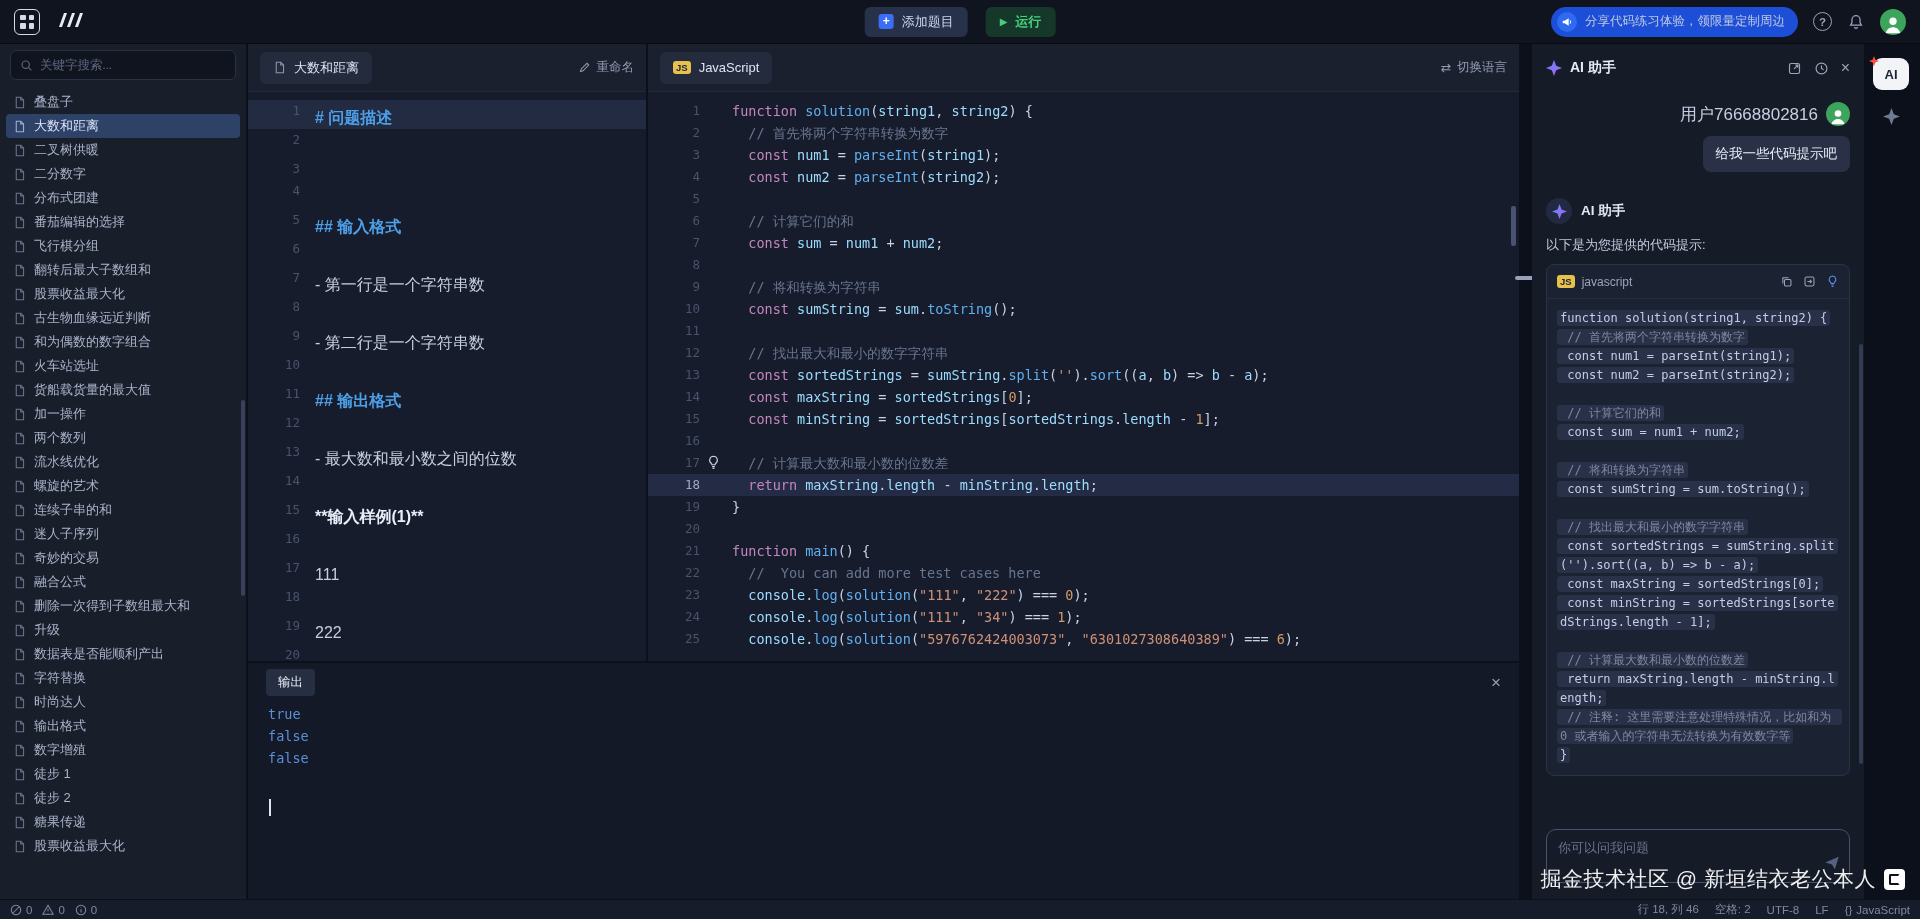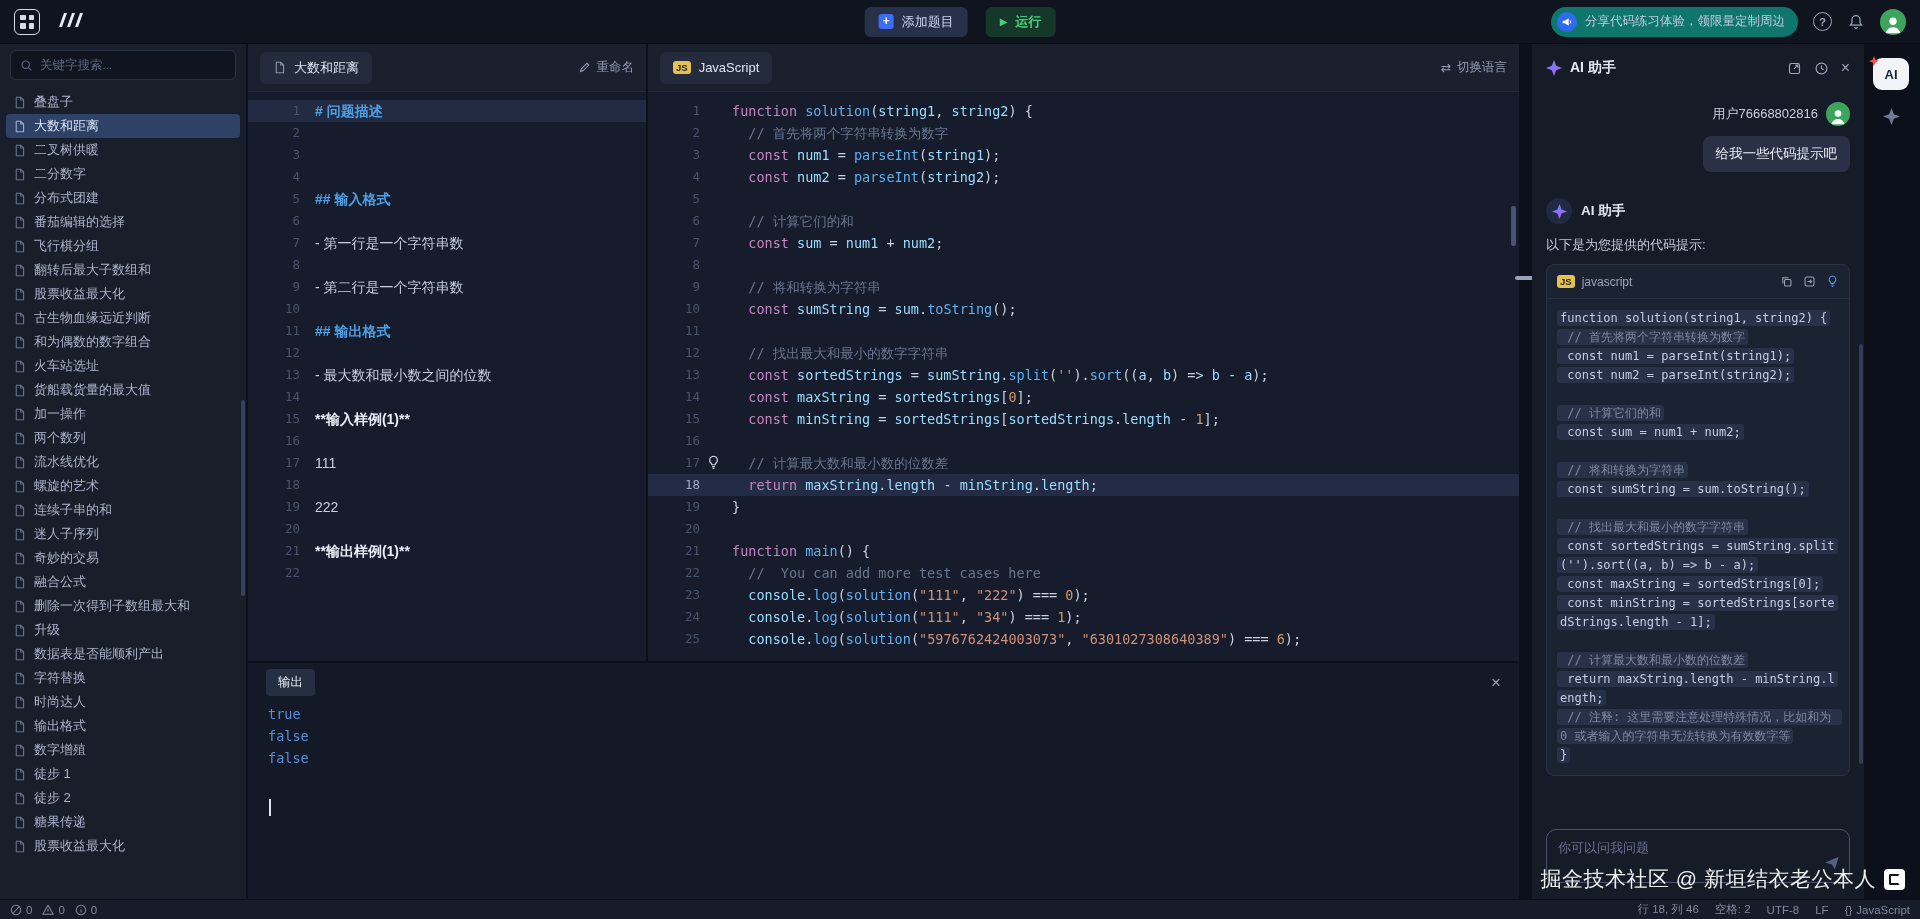--- a/index.html
+++ b/index.html
@@ -11,21 +11,21 @@
 .tb-left{display:flex;align-items:center;gap:16px}
 .grid-btn{width:26px;height:26px;border-radius:6px;border:1.6px solid #d5dbe8;display:grid;grid-template-columns:1fr 1fr;gap:3px;padding:5px;background:transparent;cursor:pointer}
 .grid-btn i{background:#d5dbe8;border-radius:1px}
 .tb-center{position:absolute;left:50%;transform:translateX(-50%);display:flex;gap:18px;align-items:center;height:44px}
 .btn{display:flex;align-items:center;gap:8px;height:30px;padding:0 14px;border:none;border-radius:6px;font-size:13px;cursor:pointer;font-family:inherit}
 .btn-add{background:#273149;color:#ccd6ec}
 .add-ic{width:15px;height:15px;border-radius:3px;background:#3b6ef5;color:#fff;font-size:12px;line-height:14px;text-align:center;display:inline-block;font-weight:700}
 .btn-run{background:#15382a;color:#46d07d;font-weight:700}
 .play-ic{font-size:10px}
 .tb-right{display:flex;align-items:center;gap:15px}
-.banner{display:flex;align-items:center;gap:8px;height:30px;padding:0 13px 0 6px;border-radius:15px;background:#0f766e;font-size:12.5px;color:#bfc9e0;cursor:pointer;border:none;font-family:inherit}
+.banner{display:flex;align-items:center;gap:8px;height:30px;padding:0 13px 0 6px;border-radius:15px;background:#1d4ed8;font-size:12.5px;color:#bfc9e0;cursor:pointer;border:none;font-family:inherit}
 .banner-ic{width:20px;height:20px;border-radius:50%;background:#2e6bf0;display:flex;align-items:center;justify-content:center;flex:none}
 .icon-btn{background:none;border:none;color:#9aa4ba;cursor:pointer;display:flex;align-items:center}
 .q-ic{width:19px;height:19px;border:1.6px solid #9aa4ba;border-radius:50%;font-size:11.5px;display:flex;align-items:center;justify-content:center;font-weight:700}
 .avatar{width:26px;height:26px;border-radius:50%;background:#3da45c;overflow:hidden;cursor:pointer;border:none;display:flex;align-items:flex-end;justify-content:center}
 
 .body{flex:1;display:flex;min-height:0}
 .sidebar{flex:none;width:248px;background:#191e2b;border-right:2px solid #0c101a;display:flex;flex-direction:column;position:relative}
 .center{flex:none;width:1271px;display:flex;flex-direction:column;min-height:0}
 .gap{flex:none;width:13px;position:relative;background:#0c101a}
 .handle{position:absolute;top:232px;left:-4px;width:20px;height:4px;border-radius:2px;background:#98a1b8;cursor:col-resize}
@@ -47,21 +47,21 @@
 .work{flex:none;height:617px;display:flex;min-height:0}
 .problem{flex:none;width:400px;background:#161c2b;border-right:2px solid #0c101a;display:flex;flex-direction:column}
 .editor{flex:1;background:#161c2b;display:flex;flex-direction:column;position:relative;min-width:0}
 .phead{flex:none;height:48px;background:#1a202e;border-bottom:1px solid #232a3a;display:flex;align-items:center;justify-content:space-between;padding:0 12px}
 .tab{display:flex;align-items:center;gap:8px;height:32px;padding:0 13px;background:#242b3d;border-radius:6px;font-size:13px;color:#dde4f2;cursor:pointer;border:none;font-family:inherit}
 .ghost{display:flex;align-items:center;gap:6px;background:none;border:none;color:#919bb2;font-size:12.5px;cursor:pointer;font-family:inherit}
 .js-chip{background:#e7c14b;color:#20263a;font-weight:700;font-size:9.5px;padding:2px 3px;border-radius:3px;line-height:1}
 .scroll{flex:1;overflow:hidden;padding-top:8px;position:relative}
 .gut{flex:none;width:52px;text-align:right;color:#49536c;font-size:12.5px;font-family:"DejaVu Sans Mono","Liberation Mono",monospace;line-height:22px}
 .md-row{display:flex;min-height:22px}
-.md-row .md-c{flex:1;padding:0 18px 0 15px;font-size:14px;line-height:22px;color:#c6cfe0}
+.md-row .md-c{flex:1;padding:7px 18px 0 15px;font-size:16px;line-height:22px;color:#c6cfe0}
 .md-row.cur{background:#232b42}
 .md-c.h1,.md-c.h2{color:#4da0e8;font-weight:700}
 .md-c.bold{color:#e9eef8;font-weight:700}
 .code-row{display:flex;min-height:22px;position:relative}
 .code-row.cur{background:#242c45}
 .code-row.cur .gut{color:#9fabc6}
 .code-c{padding-left:32px;font-family:"DejaVu Sans Mono","Liberation Mono",monospace;font-size:13.5px;line-height:22px;white-space:pre;color:#c9d2e4}
 .code-c i,.cb-line i{font-style:normal}
 .tk-kw{color:#c586c0}.tk-str{color:#ce9178}.tk-num{color:#d19a66}.tk-fn{color:#61afef}.tk-id{color:#9cdcfe}.tk-pun{color:#c9d2e4}.tk-com{color:#69758f}
 .bulb{position:absolute;left:58px;top:3px;width:16px;height:16px;cursor:pointer}
@@ -73,21 +73,21 @@
 .out-close{background:none;border:none;color:#97a1b6;font-size:17px;cursor:pointer;line-height:1}
 .out-body{padding:2px 0 0 20px;font-family:"DejaVu Sans Mono","Liberation Mono",monospace;font-size:13.5px}
 .out-line{line-height:22px;color:#5d8fd9}
 .caret{width:2px;height:17px;background:#dfe4ee;margin:30px 0 0 1px;animation:blink 1s steps(1) infinite}
 @keyframes blink{50%{opacity:0}}
 
 .ai-head{flex:none;height:48px;display:flex;align-items:center;justify-content:space-between;padding:0 14px}
 .ai-title{display:flex;align-items:center;gap:8px;font-size:14px;font-weight:700;color:#e6ebf6}
 .ai-acts{display:flex;align-items:center;gap:12px;color:#8a94ab}
 .ai-body{flex:1;min-height:0;overflow:hidden;padding:10px 14px 0;display:flex;flex-direction:column}
-.u-row{display:flex;align-items:center;justify-content:flex-end;gap:8px;font-size:13px;color:#c7cfe1}
+.u-row{display:flex;align-items:center;justify-content:flex-end;gap:8px;font-size:17px;color:#c7cfe1}
 .u-ava{width:24px;height:24px;border-radius:50%;background:#3da45c;overflow:hidden;display:flex;align-items:flex-end;justify-content:center;flex:none}
 .u-bubble{align-self:flex-end;margin-top:10px;background:#2a3147;border-radius:8px;padding:9px 13px;font-size:13.5px;color:#e9edf7}
 .a-row{display:flex;align-items:center;gap:9px;margin-top:26px;font-size:13.5px;font-weight:700;color:#e2e8f4}
 .a-ava{width:26px;height:26px;border-radius:50%;background:#222a42;display:flex;align-items:center;justify-content:center;flex:none}
 .ai-intro{margin:12px 0 10px;font-size:13px;color:#c2cbdd}
 .cb{border:1px solid #2b3246;background:#1b2231;border-radius:8px;overflow:hidden}
 .cb-head{height:34px;display:flex;align-items:center;justify-content:space-between;padding:0 10px;border-bottom:1px solid #262e42}
 .cb-lang{display:flex;align-items:center;gap:7px;font-size:12px;color:#9aa4bc}
 .cb-acts{display:flex;align-items:center;gap:10px;color:#7e88a0}
 .cb-body{padding:10px;font-family:"DejaVu Sans Mono","Liberation Mono",monospace;font-size:12px;line-height:19px;color:#bfc9df}

